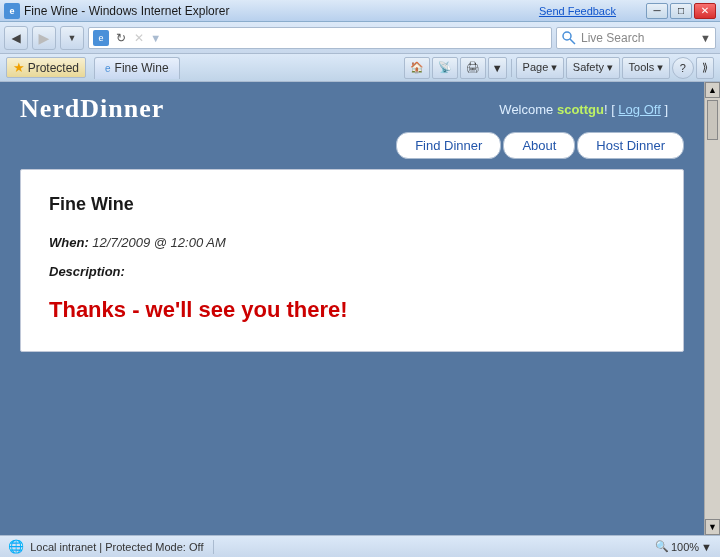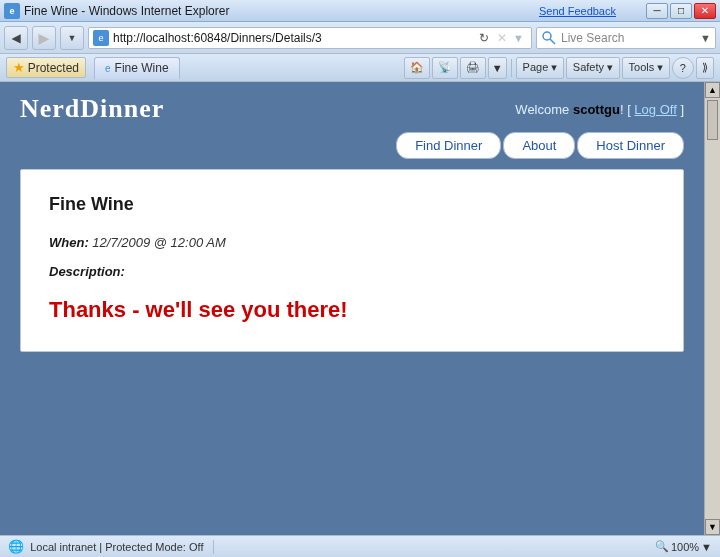--- a/index.html
+++ b/index.html
@@ -84,21 +84,21 @@
     .address-text { font-size: 12px; color: #1a1a1a; flex: 1; }
     .refresh-btn { font-size: 12px; color: #555; cursor: pointer; padding: 0 3px; }
     .stop-btn { font-size: 12px; color: #ccc; padding: 0 3px; }
     .search-box-wrap {
       display: flex;
       align-items: center;
       background: white;
       border: 1px solid #aabbd0;
       border-radius: 2px;
       height: 22px;
-      width: 180px;
+      width: 160px;
       padding: 0 4px;
     }
     .live-search-icon {
       width: 16px; height: 16px; margin-right: 4px;
       display: flex; align-items: center; justify-content: center;
     }
     .search-text { font-size: 12px; color: #888; flex: 1; }
     .search-go { font-size: 11px; color: #555; cursor: pointer; }
 
     
@@ -173,38 +173,38 @@
 
     
     .nd-page {
       background: #5577a0;
       height: 100%;
       padding: 0;
       margin-right: 16px;
     }
     .nd-header {
       background: #5577a0;
-      padding: 12px 20px 8px 20px;
+      padding: 12px 36px 8px 20px;
       display: flex;
       align-items: flex-start;
       justify-content: space-between;
     }
     .nd-title {
       font-size: 26px;
       font-weight: bold;
       color: white;
       font-family: Georgia, serif;
       letter-spacing: 1px;
     }
     .nd-welcome {
       font-size: 13px;
       color: #ddeeff;
       margin-top: 4px;
     }
-    .nd-welcome b { color: #000000; font-weight: bold; }
+    .nd-welcome b { color: #bef264; font-weight: bold; }
     .nd-logoff { color: #aaddff; text-decoration: underline; cursor: pointer; }
     .nd-nav {
       display: flex;
       justify-content: flex-end;
       padding: 0 20px 10px 20px;
       gap: 2px;
     }
     .nd-nav-btn {
       padding: 5px 18px;
       background: white;
@@ -278,21 +278,20 @@
     </div>
   </div>
 </div>
 
 <div class="address-bar">
   <div class="nav-btn back">◀</div>
   <div class="nav-btn" style="color:#bbb;">▶</div>
   <div class="nav-btn" style="font-size:9px;">▼</div>
   <div class="address-input-wrap">
     <div class="ie-icon">e</div>
-    <span class="address-text">http://localhost:60848/Dinners/Details/3</span>
     <div style="display:flex;align-items:center;gap:2px;">
       <span class="refresh-btn">↻</span>
       <span class="stop-btn">✕</span>
     </div>
     <span style="font-size:11px;color:#aabbd0;margin:0 3px;">▼</span>
   </div>
   <div class="search-box-wrap">
     <div class="live-search-icon">
       <svg width="14" height="14" viewBox="0 0 14 14">
           <circle cx="5" cy="5" r="4" fill="none" stroke="#4a90d9" stroke-width="1.5"></circle>

